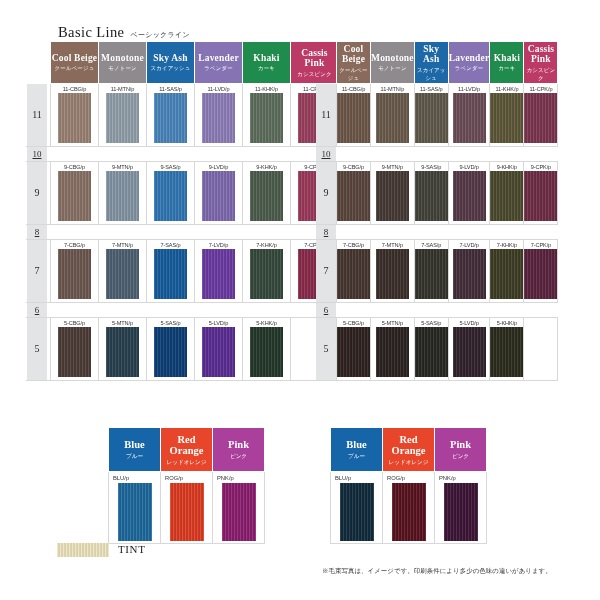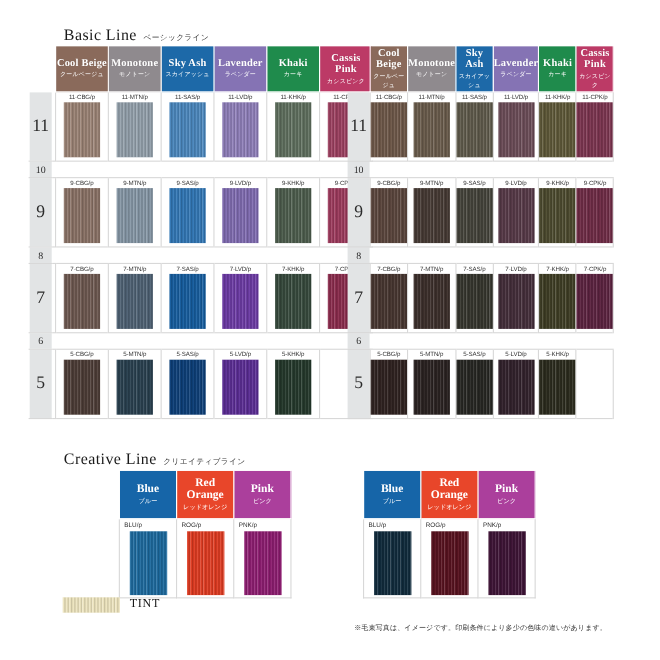--- a/index.html
+++ b/index.html
@@ -25,22 +25,22 @@
   .basic{position:absolute;}
   .btable{border-collapse:collapse;table-layout:fixed;}
   .btable td,.btable th{padding:0;margin:0;}
 
   .lvcell{width:22px;text-align:center;vertical-align:middle;font-family:"Liberation Serif",serif;}
   .lvbox{
     background:#e2e4e5;color:#2b2b2b;
     display:flex;align-items:center;justify-content:center;
     font-size:9.5px;width:20px;margin:0 auto;
   }
-  .lvbox.major{height:62px;font-size:16px;}
-  .lvbox.minor{height:14px;font-size:9px;}
+  .lvbox.major{height:62px;font-size:10px;}
+  .lvbox.minor{height:14px;font-size:9px;text-decoration:underline;}
 
   .gap{width:2px;}
 
   
   .hcell{
     width:48px;height:42px;vertical-align:middle;text-align:center;
     color:#ffffff;border:1px solid #ffffff;box-sizing:border-box;
   }
   .hcell .hen{
     display:block;font-family:"Liberation Serif",serif;
@@ -517,24 +517,20 @@
             <td></td>
             <td></td>
             <td></td>
             <td></td>
             <td></td>
           </tr>
         </tbody>
       </table>
   </div>
 
-  <div class="sec-title" style="left:58px;top:410px;">
-    <span class="en">Creative Line</span>
-    <span class="jp">クリエイティブライン</span>
-  </div>
 
   <div class="creative" style="left:108px;top:427px;">
     <table class="ctable" id="creative-tint">
         <tbody>
           <tr>
             <td class="chcell" style="background:#1665a8">
               <span class="hen">Blue</span>
               <span class="hjp">ブルー</span>
             </td>
             <td class="chcell" style="background:#e8462a">

